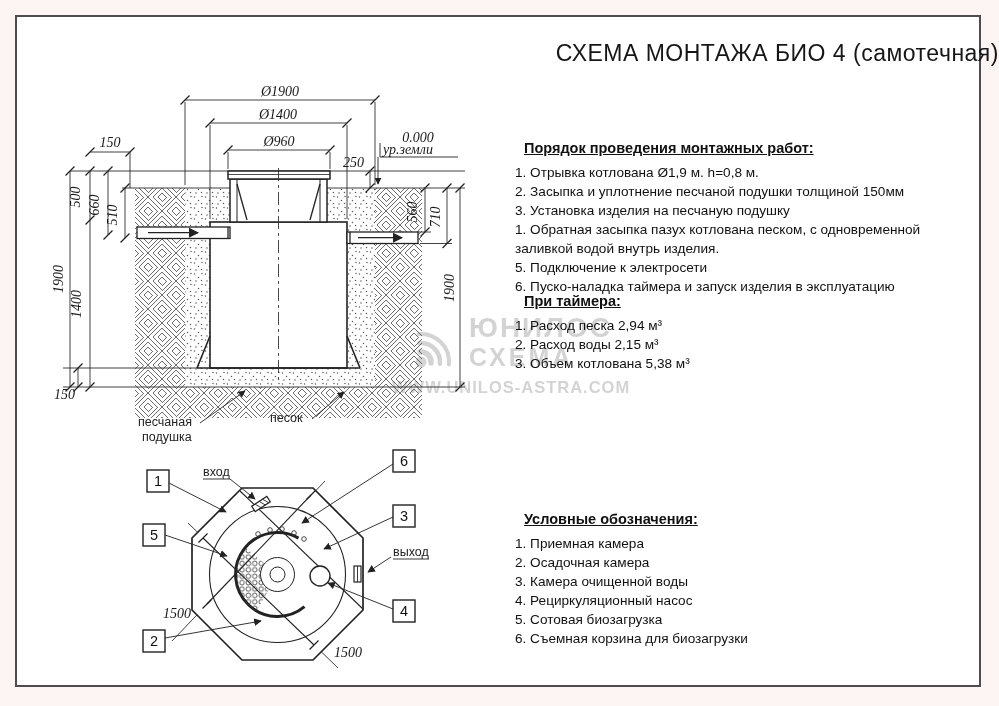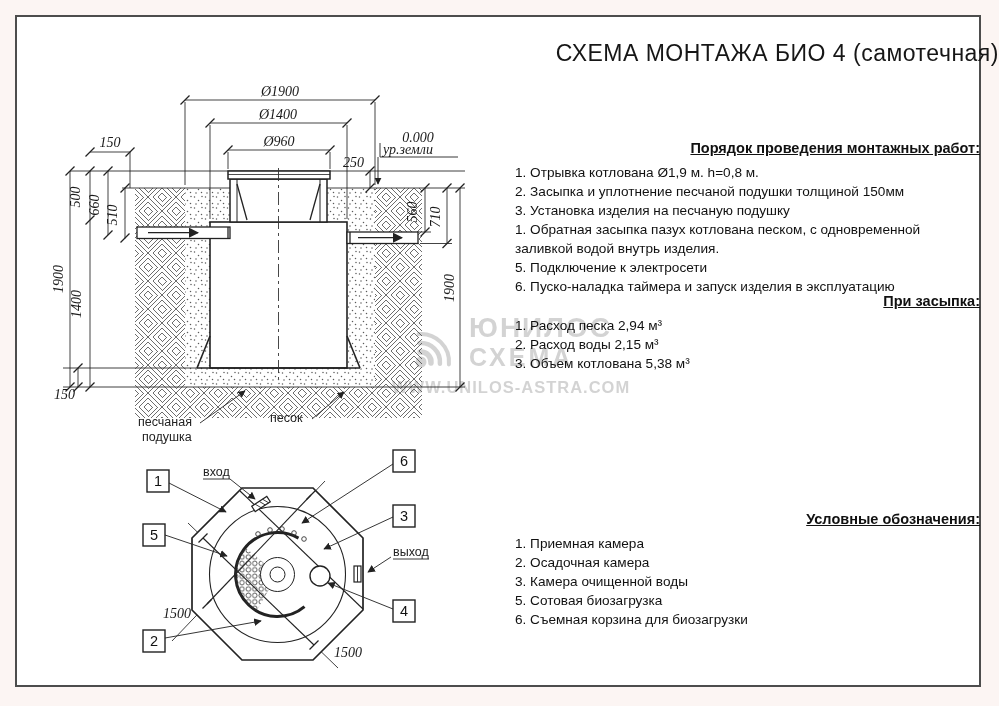--- a/index.html
+++ b/index.html
@@ -3,21 +3,21 @@
 <meta charset="utf-8">
 <style>
   html,body{margin:0;padding:0;}
   body{width:999px;height:706px;position:relative;background:#fcf5f3;font-family:"Liberation Sans",sans-serif;overflow:hidden;}
   .sheet{position:absolute;left:15px;top:15px;width:966px;height:672px;background:#ffffff;border:2px solid #4d4d4d;box-sizing:border-box;}
   .title{position:absolute;left:0;top:40px;width:100%;text-align:right;font-size:23px;color:#161616;letter-spacing:0.5px;}
   svg text{font-family:"Liberation Serif",serif;font-style:italic;font-size:14px;fill:#1a1a1a;}
   svg text.sans{font-family:"Liberation Sans",sans-serif;font-style:normal;font-size:12.5px;fill:#222;}
   svg text.co{font-family:"Liberation Sans",sans-serif;font-style:normal;font-size:14.5px;fill:#111;}
   .txtcol{position:absolute;left:515px;width:465px;color:#111;}
-  .txtcol h3{font-size:14.5px;margin:0 0 7px 9px;text-decoration:underline;text-align:right;}
+  .txtcol h3{font-size:14.5px;margin:0 0 7px 9px;text-decoration:underline;}
   .txtcol div.it{font-size:13.6px;line-height:19px;}
   .wm{position:absolute;color:rgba(125,125,125,0.34);font-weight:bold;pointer-events:none;}
   .wm-row{position:absolute;left:405px;top:310px;display:flex;gap:6px;align-items:center;}
   .wm-names{display:flex;flex-direction:column;line-height:1.0;}
   .wm-n1{font-size:28px;letter-spacing:2px;}
   .wm-n2{font-size:25px;letter-spacing:3px;margin-top:3px;}
   .wm-url{position:absolute;left:392px;top:378px;font-size:16.5px;letter-spacing:1px;}
 </style>
 </head>
 <body>
@@ -285,26 +285,27 @@
   <h3>Порядок проведения монтажных работ:</h3>
   <div class="it">1. Отрывка котлована Ø1,9 м. h=0,8 м.</div>
   <div class="it">2. Засыпка и уплотнение песчаной подушки толщиной 150мм</div>
   <div class="it">3. Установка изделия на песчаную подушку</div>
   <div class="it">1. Обратная засыпка пазух котлована песком, с одновременной заливкой водой внутрь изделия.</div>
   <div class="it">5. Подключение к электросети</div>
   <div class="it">6. Пуско-наладка таймера и запуск изделия в эксплуатацию</div>
 </div>
 
 <div class="txtcol" style="top:293px;">
-  <h3>При засыпка:</h3>
+  <h3>При таймера:</h3>
   <div class="it">1. Расход песка 2,94 м³</div>
   <div class="it">2. Расход воды 2,15 м³</div>
   <div class="it">3. Объем котлована 5,38 м³</div>
 </div>
 
 <div class="txtcol" style="top:511px;">
   <h3>Условные обозначения:</h3>
   <div class="it">1. Приемная камера</div>
   <div class="it">2. Осадочная камера</div>
   <div class="it">3. Камера очищенной воды</div>
+  <div class="it">4. Рециркуляционный насос</div>
   <div class="it">5. Сотовая биозагрузка</div>
   <div class="it">6. Съемная корзина для биозагрузки</div>
 </div>
 
 </body></html>

